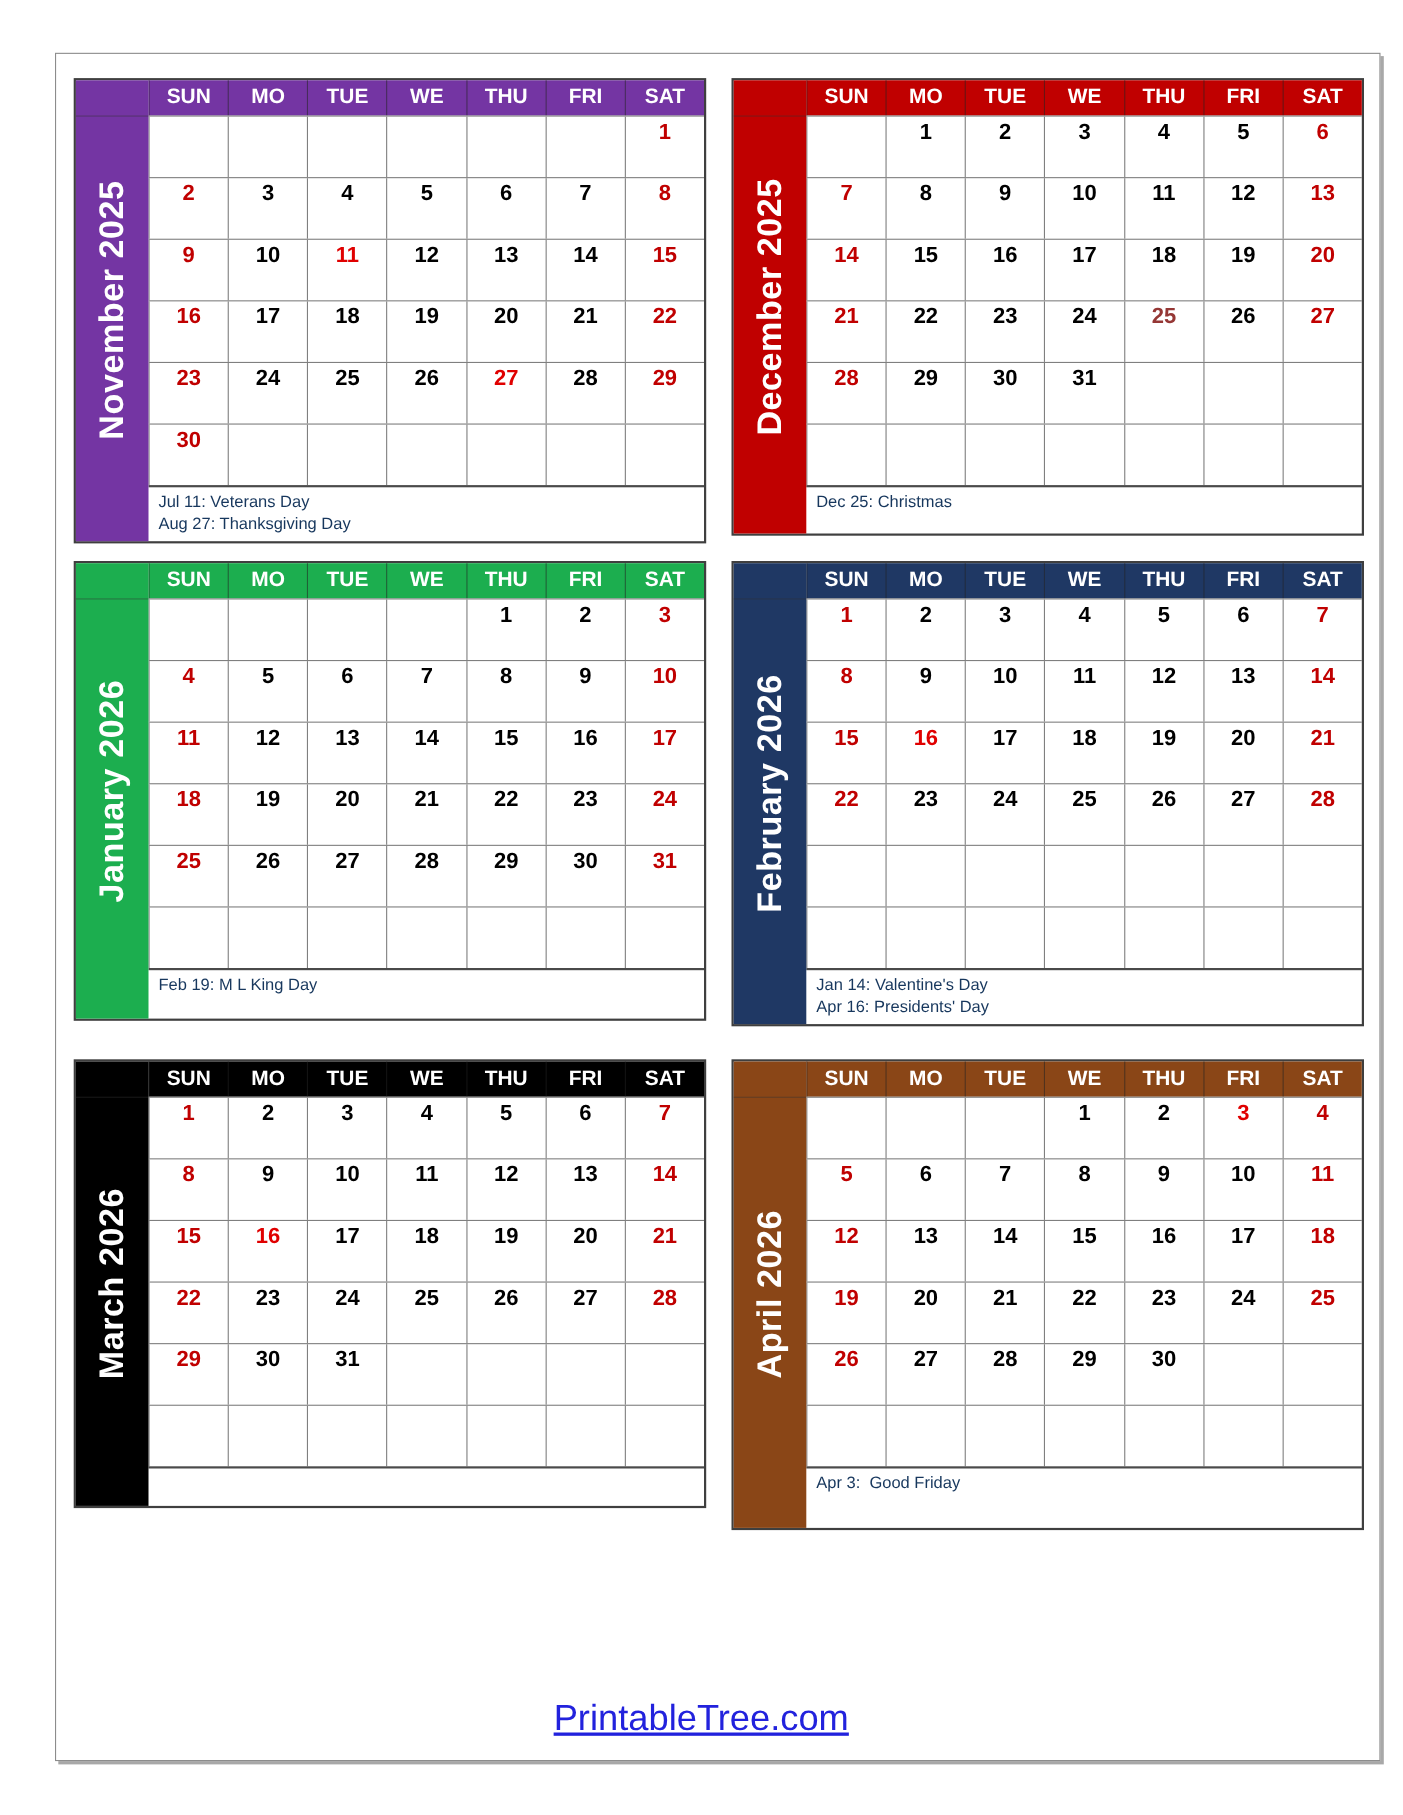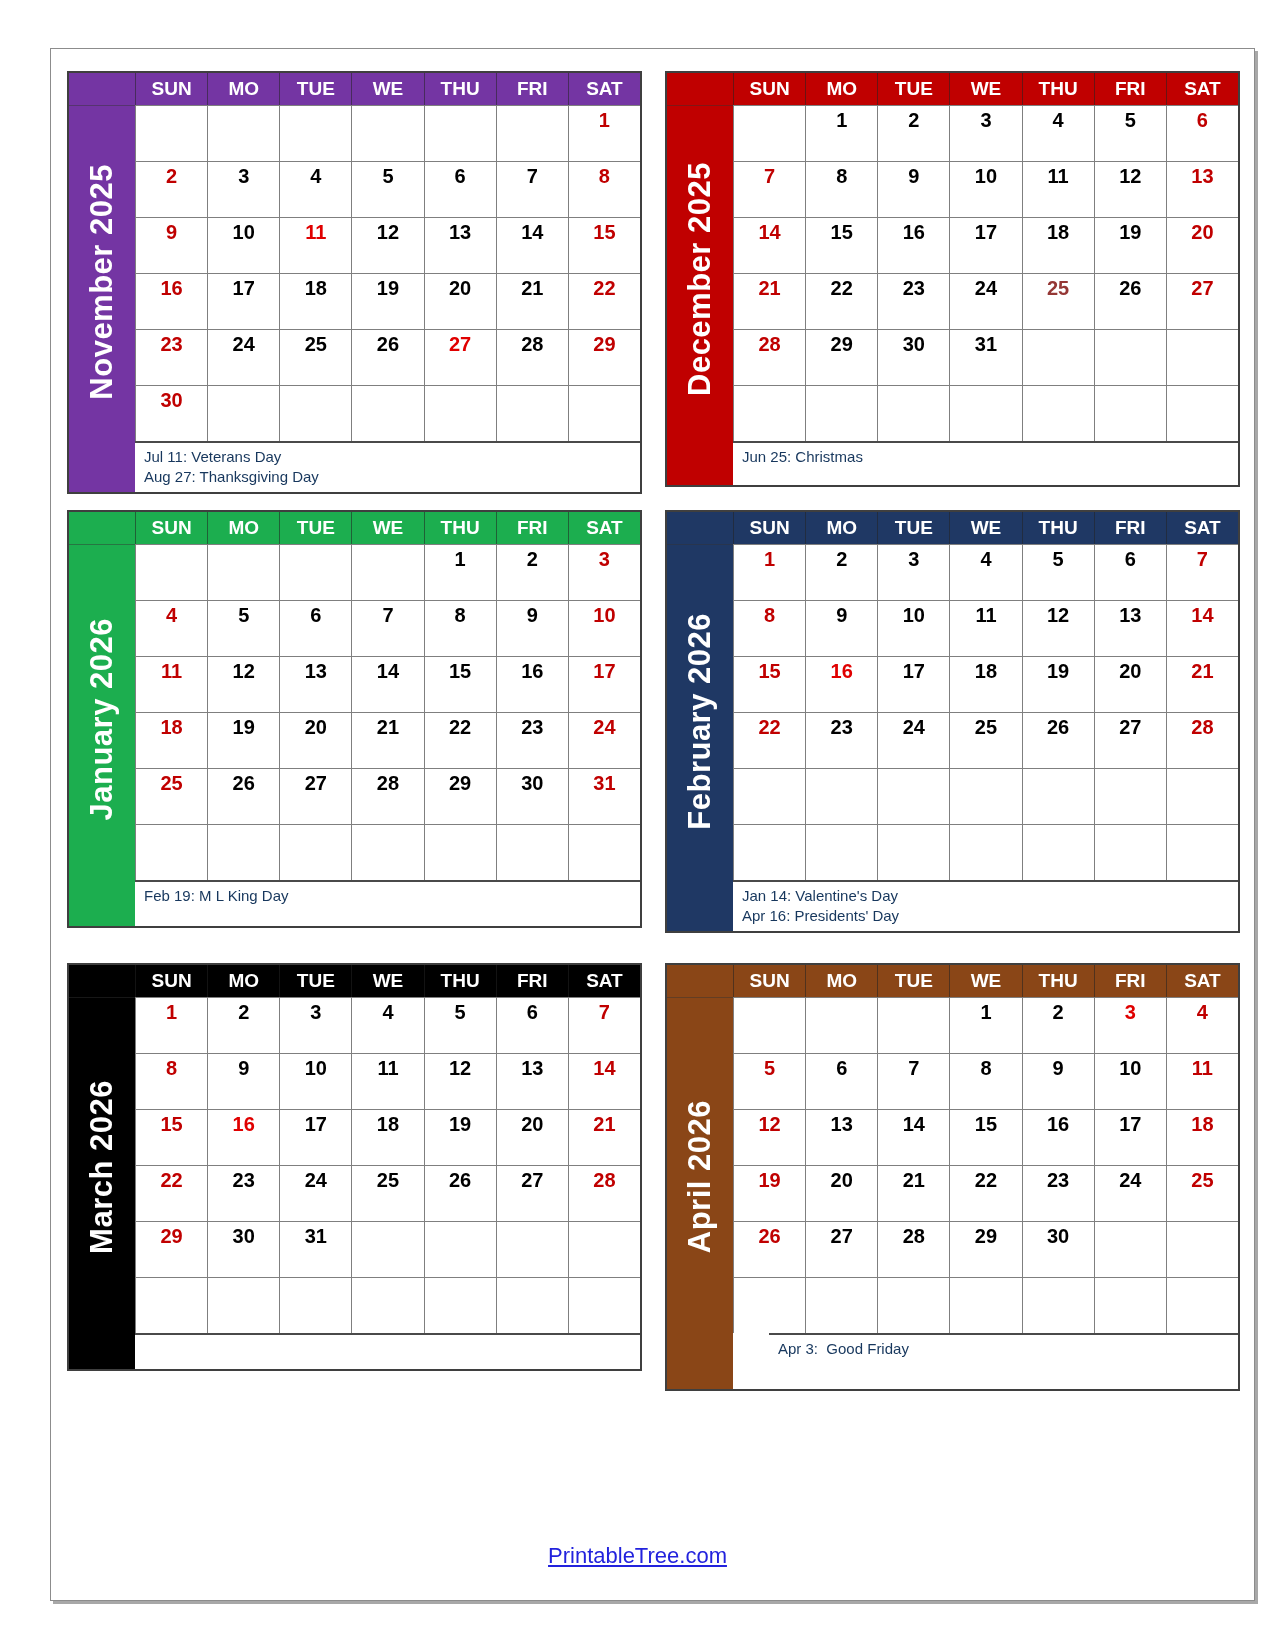--- a/index.html
+++ b/index.html
@@ -36,21 +36,21 @@
     text-align:center;padding-top:3px;font-weight:700;font-size:20px;color:#000;
   }
   .notes{
     border-top:2px solid #4a4a4a;box-sizing:border-box;
     padding:4px 6px 4px 9px;color:var(--notes-color);
     font-size:15px;line-height:1.35;
   }
   .note-line{white-space:pre-wrap;}
   .footer{position:absolute;top:1543px;left:0;width:100%;text-align:center;}
   .footer-link{
-    color:var(--link-color);font-size:22px;cursor:pointer;
+    color:var(--link-color);font-size:33px;cursor:pointer;
   }
 </style>
 </head>
 <body style="--notes-color: #17375D; --link-color: #2222DD;">
 
 <div class="page-frame"></div>
 
 <div>
     <div class="month" style="left: 67px; top: 71px;">
     <div class="sidebar" style="background: rgb(116, 53, 163);">
@@ -194,21 +194,21 @@
             <div class="day-cell"></div>
             <div class="day-cell"></div>
             <div class="day-cell"></div>
             <div class="day-cell"></div>
             <div class="day-cell"></div>
             <div class="day-cell"></div>
             <div class="day-cell"></div>
           </div>
         </div>
       <div class="notes" style="min-height: 44px;">
-          <div class="note-line">Jun 25: Christmas</div>
+          <div class="note-line">Dec 25: Christmas</div>
         </div>
     </div>
   </div>
     <div class="month" style="left: 67px; top: 510px;">
     <div class="sidebar" style="background: rgb(28, 174, 79);">
       <div class="sidebar-line"></div>
       <span class="month-title">January 2026</span>
     </div>
     <div class="grid">
       <div class="dow-row" style="background: rgb(28, 174, 79);">
@@ -496,21 +496,21 @@
           <div class="week-row">
             <div class="day-cell"></div>
             <div class="day-cell"></div>
             <div class="day-cell"></div>
             <div class="day-cell"></div>
             <div class="day-cell"></div>
             <div class="day-cell"></div>
             <div class="day-cell"></div>
           </div>
         </div>
-      <div class="notes" style="min-height: 56px; margin-left: 36px;">
+      <div class="notes" style="min-height: 56px;">
           <div class="note-line">Apr 3:  Good Friday</div>
         </div>
     </div>
   </div>
   </div>
 
 <div class="footer">
   <a class="footer-link" href="#">PrintableTree.com</a>
 </div>
 

